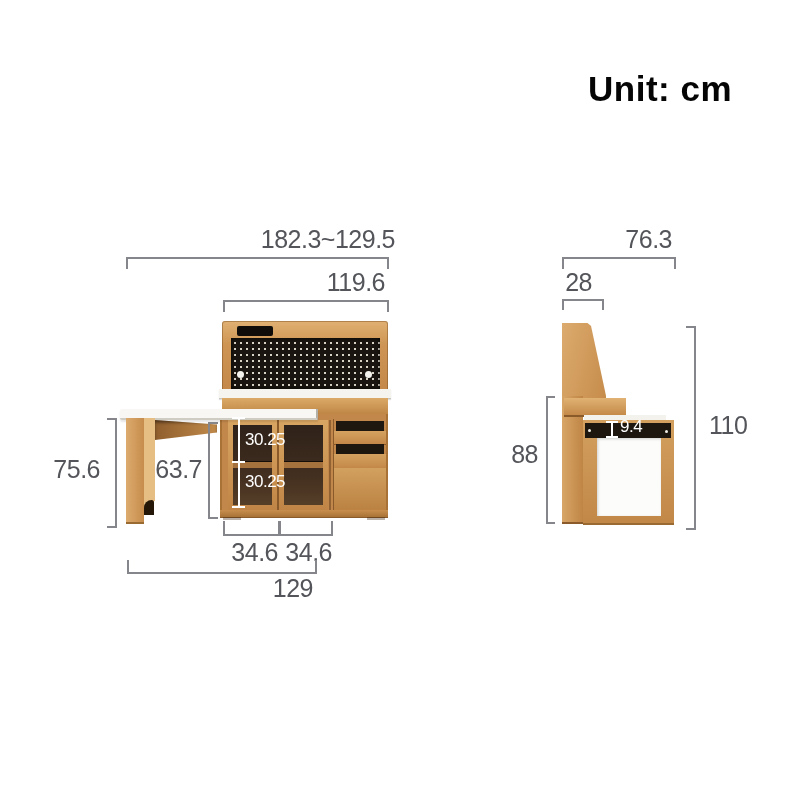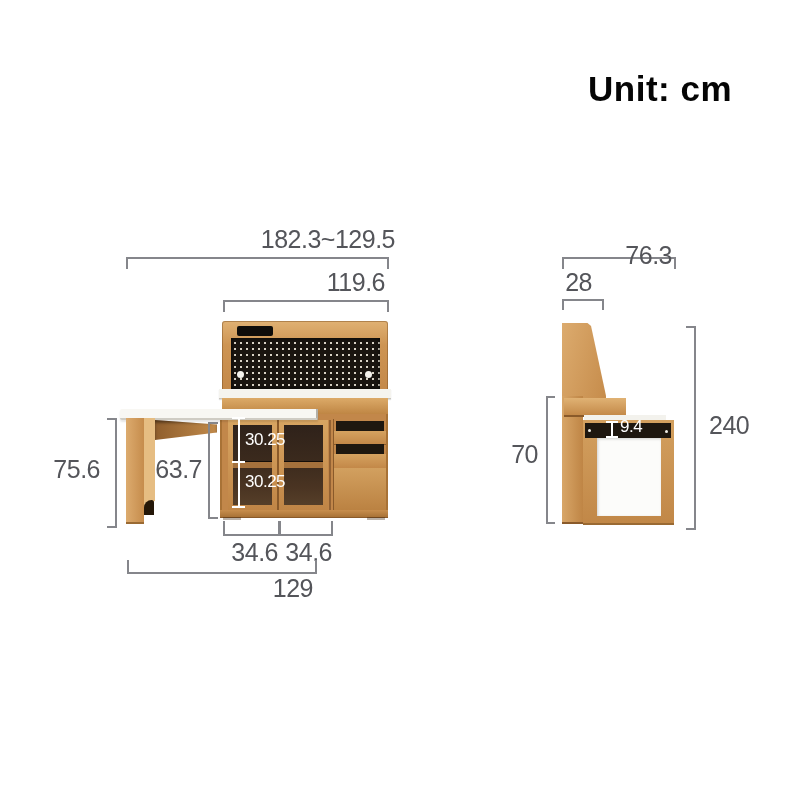--- a/index.html
+++ b/index.html
@@ -115,30 +115,30 @@
     <div class="abs" style="left:584px;top:404px;width:82px;height:5px;background:#f3f2ed;border-bottom:1px solid #c9c6bf;"></div>
     <div class="abs" style="left:583px;top:409px;width:91px;height:105px;background:linear-gradient(180deg,#d3a05f,#c18747);box-shadow:inset 0 -2px 0 #9a6a33;"></div>
     <div class="abs blackstrip" style="left:585px;top:412px;width:86px;height:15px;"></div>
     <div class="svdot" style="left:588px;top:418px;"></div>
     <div class="svdot" style="left:665px;top:419px;"></div>
     <div class="abs" style="left:597px;top:427px;width:64px;height:78px;background:#fcfcfa;box-shadow:inset 1px 1px 3px rgba(0,0,0,.18);"></div>
   </div>
 
   <div>
     <div class="bkt-top" style="left:562px;top:246px;width:110px;height:10px;"></div>
-    <div class="dt c" style="left:562px;top:232px;width:110px;">76.3</div>
+    <div class="dt c" style="left:562px;top:216px;width:110px;">76.3</div>
 
     <div class="bkt-top" style="left:562px;top:288px;width:38px;height:9px;"></div>
     <div class="dt c" style="left:544px;top:259px;width:48px;">28</div>
 
     <div class="bkt-left" style="left:546px;top:385px;width:7px;height:124px;"></div>
-    <div class="dt r" style="left:466px;top:431px;width:72px;">70</div>
+    <div class="dt r" style="left:466px;top:431px;width:72px;">88</div>
 
     <div class="bkt-right" style="left:686px;top:315px;width:8px;height:200px;"></div>
-    <div class="dt" style="left:709px;top:402px;">240</div>
+    <div class="dt" style="left:709px;top:402px;">110</div>
 
     <div class="wline" style="left:611px;top:411px;width:2px;height:16px;"></div>
     <div class="wline" style="left:606px;top:410px;width:12px;height:2px;"></div>
     <div class="wline" style="left:606px;top:425px;width:12px;height:2px;"></div>
     <div class="wt" style="left:620px;top:407px;">9.4</div>
   </div>
 
 </div>
 
 </body></html>

